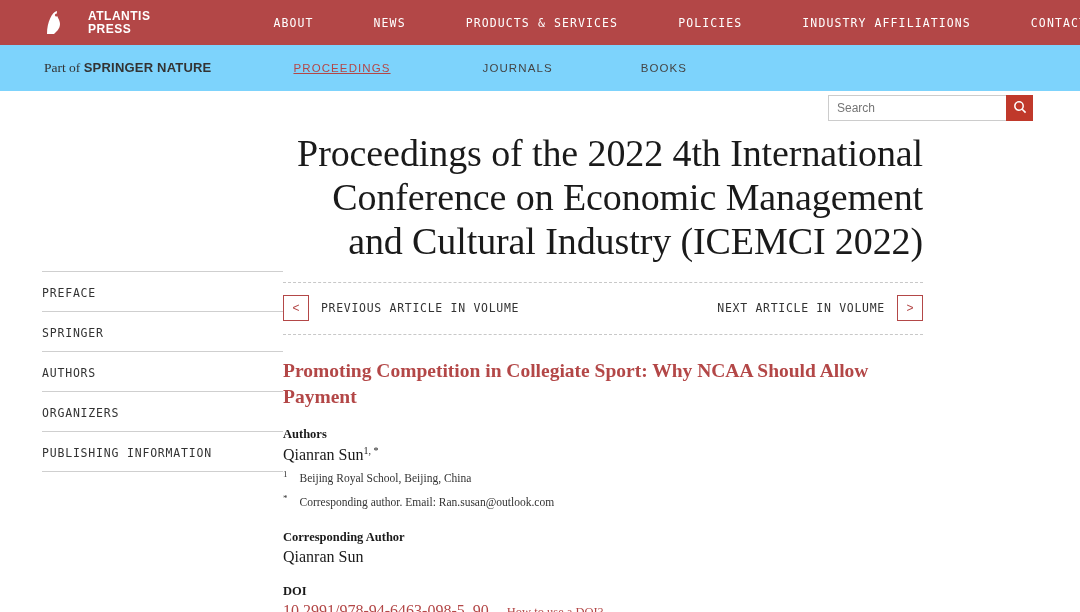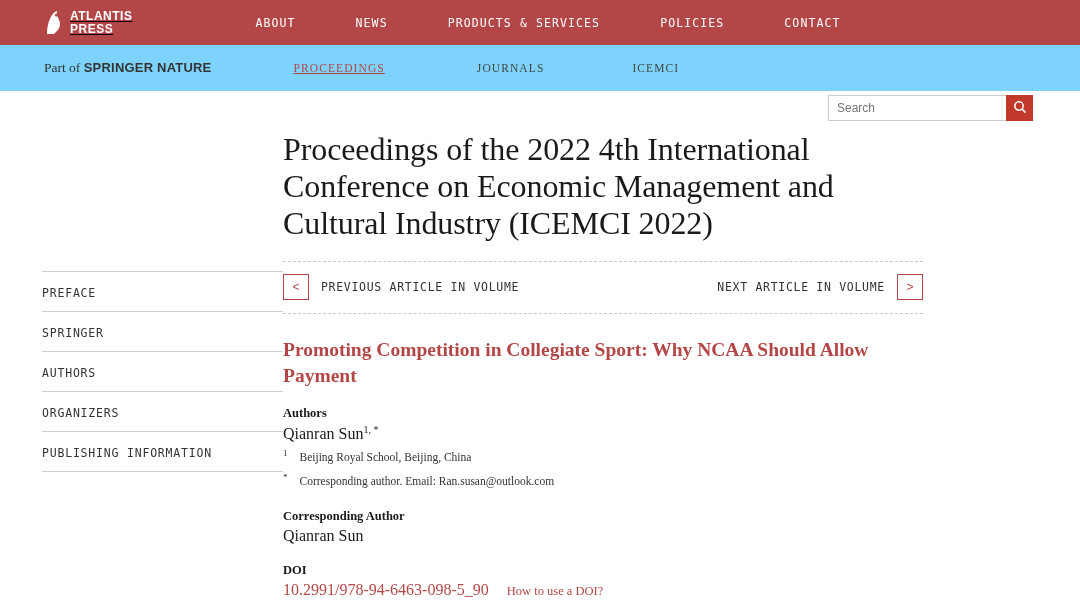--- a/index.html
+++ b/index.html
@@ -16,22 +16,21 @@
     height: 45px;
     background: #b34747;
     display: flex;
     align-items: center;
     position: relative;
   }
   .logo {
     display: flex;
     align-items: center;
     margin-left: 44px;
-    gap: 4px;
-    text-decoration: underline;
+    gap: 22px;
   }
   .logo-mark {
     width: 22px; height: 26px;
     position: relative;
   }
   .logo-text {
     color: #ffffff;
     font-size: 12px;
     line-height: 13px;
     letter-spacing: 0.5px;
@@ -71,21 +70,21 @@
   }
   .springer b { font-family: "Liberation Sans", sans-serif; font-size: 13px; letter-spacing: 0.2px;}
   .subnav {
     display: flex;
     align-items: center;
     margin-left: 82px;
   }
   .subnav a {
     font-size: 11.5px;
     letter-spacing: 1.1px;
-    font-family: Liberation Serif, serif;
+    font-family: Liberation Sans, sans-serif;
     text-decoration: none;
     color: #444444;
     padding: 0 0px;
   }
   .subnav a.active {
     color: #b34747;
     text-decoration: underline;
   }
   .subnav .gap1 { width: 92px; }
   .subnav .gap2 { width: 88px; }
@@ -148,25 +147,26 @@
   }
   .series-line {
     font-family: "Liberation Serif", serif;
     font-size: 14.5px;
     color: #222;
   }
   .series-line a { color: #b34747; text-decoration: none; }
   h1.proc-title {
     font-family: "Liberation Serif", serif;
     font-weight: normal;
-    font-size: 32px;
+    font-size: 38px;
     line-height: 1.16;
     color: #1a1a1a;
     margin: 12px 0 0 0;
     letter-spacing: -0.1px;
+    text-align: right;
   }
   .dashed {
     border-top: 1px dashed #c8c8c8;
     margin-top: 19px;
   }
   .pager {
     display: flex;
     align-items: center;
     justify-content: space-between;
     padding: 12px 0 13px 0;
@@ -260,34 +260,35 @@
       <span>ATLANTIS</span>
       <span class="l2">PRESS</span>
     </span>
   </div>
 
   <nav class="mainnav">
     <a href="#">ABOUT</a>
     <a href="#">NEWS</a>
     <a href="#">PRODUCTS &amp; SERVICES</a>
     <a href="#">POLICIES</a>
+    <a href="#">INDUSTRY AFFILIATIONS</a>
     <a href="#">CONTACT</a>
   </nav>
 </div>
 
 <div class="subbar">
   <div class="springer">
     <span>Part of </span><b>SPRINGER NATURE</b>
   </div>
   <nav class="subnav">
     <a href="#" class="active">PROCEEDINGS</a>
     <span class="gap1"></span>
     <a href="#">JOURNALS</a>
     <span class="gap2"></span>
-    <a href="#">ICEMCI</a>
+    <a href="#">BOOKS</a>
   </nav>
   <div class="searchwrap">
     <input type="text" placeholder="Search" style="">
     <button class="searchbtn">
       <span>
         <svg width="14" height="14" viewBox="0 0 14 14">
           <circle cx="6" cy="6" r="4.2" stroke="#ffffff" stroke-width="1.5" fill="none"></circle>
           <line x1="9.2" y1="9.2" x2="12.6" y2="12.6" stroke="#ffffff" stroke-width="1.6"></line>
         </svg>
       </span>

